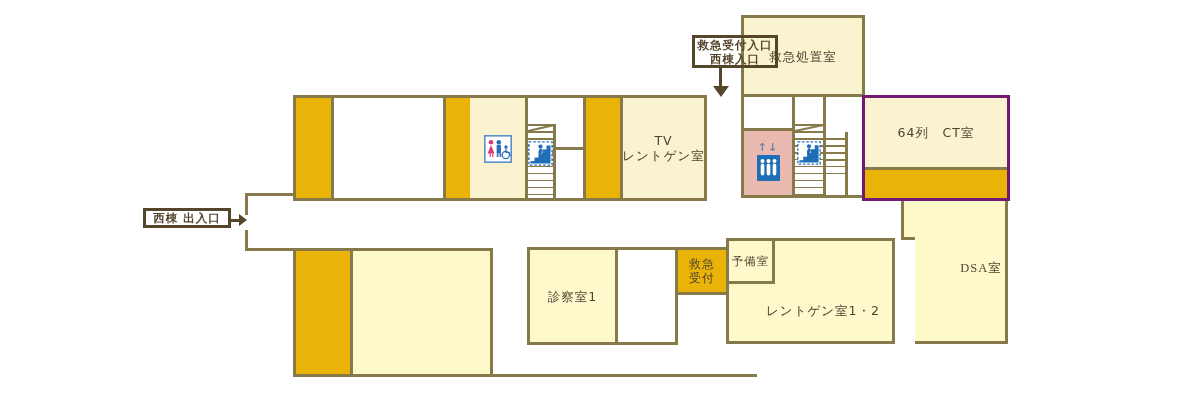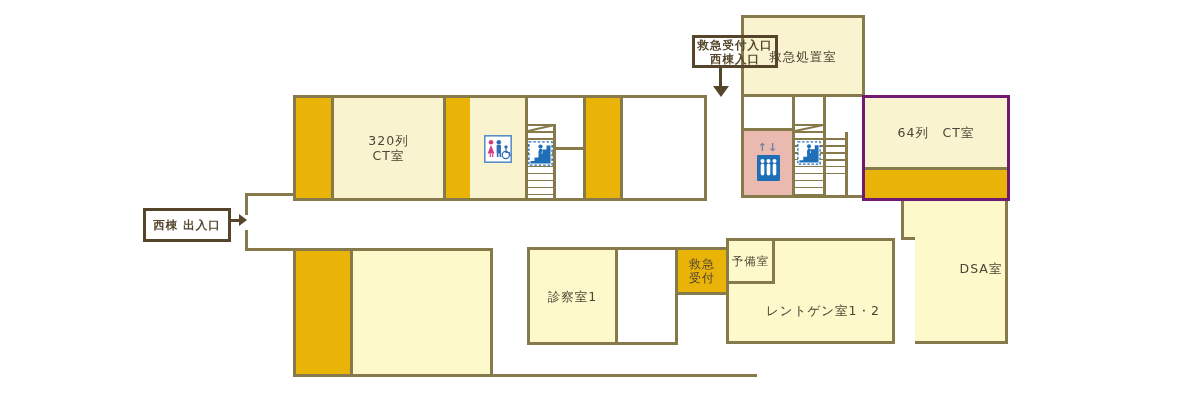--- a/index.html
+++ b/index.html
@@ -18,24 +18,20 @@
   .elev-arrows{color:#6b84a0;font-size:11px;letter-spacing:1px;font-weight:bold;text-align:center;}
 </style>
 </head>
 <body>
 
 <div class="plan">
 
   <div class="abs" style="left:293px;top:95px;width:263px;height:106px;border:3px solid #86794a;border-right:none;">
     <div class="abs grey" style="left:0;top:0;width:35px;height:100px;"></div>
     <div class="abs wall" style="left:35px;top:0;width:3px;height:100px;"></div>
-    <div class="abs cream lbl-wrap" style="left:38px;top:0;width:109px;height:100px;">
-      <span class="room-label">320列</span>
-      <span class="room-label">CT室</span>
-    </div>
     <div class="abs wall" style="left:147px;top:0;width:3px;height:100px;"></div>
     <div class="abs grey" style="left:150px;top:0;width:24px;height:100px;"></div>
     <div class="abs cream" style="left:174px;top:0;width:55px;height:100px;"></div>
 
     <svg class="abs" style="left:188px;top:37px;" width="28" height="28" viewBox="0 0 28 28">
       <rect x="0.8" y="0.8" width="26.4" height="26.4" fill="#ffffff" stroke="#5b8fc9" stroke-width="1.6"></rect>
       <circle cx="7" cy="7.2" r="2.3" fill="#d93680"></circle>
       <path d="M7 10 L3.6 18.6 L10.4 18.6 Z" fill="#d93680"></path>
       <rect x="5.7" y="18.6" width="1.2" height="3.4" fill="#d93680"></rect>
       <rect x="8.1" y="18.6" width="1.2" height="3.4" fill="#d93680"></rect>
@@ -59,20 +55,24 @@
   </div>
 
   <div class="abs wall" style="left:553px;top:124px;width:3px;height:77px;"></div>
   <div class="abs wall" style="left:556px;top:95px;width:30px;height:3px;"></div>
   <div class="abs wall" style="left:553px;top:147px;width:33px;height:3px;"></div>
   <div class="abs wall" style="left:556px;top:198px;width:30px;height:3px;"></div>
 
   <div class="abs" style="left:583px;top:95px;width:124px;height:106px;border:3px solid #86794a;">
     <div class="abs grey" style="left:0;top:0;width:34px;height:100px;"></div>
     <div class="abs wall" style="left:34px;top:0;width:3px;height:100px;"></div>
+    <div class="abs cream lbl-wrap" style="left:37px;top:0;width:81px;height:100px;">
+      <span class="room-label">TV</span>
+      <span class="room-label">レントゲン室</span>
+    </div>
   </div>
 
   <div class="abs cream lbl-wrap" style="left:741px;top:15px;width:124px;height:82px;border:3px solid #86794a;">
     <span class="room-label">救急処置室</span>
   </div>
 
   <div class="abs wall" style="left:741px;top:97px;width:3px;height:101px;"></div>
   <div class="abs pink" style="left:744px;top:128px;width:48px;height:68px;border-top:3px solid #86794a;">
     <div class="abs elev-arrows" style="left:0;top:10px;width:48px;">↑↓</div>
     <svg class="abs" style="left:13px;top:24px;" width="23" height="26" viewBox="0 0 23 26">
@@ -103,21 +103,21 @@
     <div class="abs cream lbl-wrap" style="left:0;top:0;width:142px;height:69px;">
       <span class="room-label">64列　CT室</span>
     </div>
     <div class="abs wall" style="left:0;top:69px;width:142px;height:3px;"></div>
     <div class="abs grey" style="left:0;top:72px;width:142px;height:28px;"></div>
   </div>
 
   <div class="abs cream2" style="left:901px;top:201px;width:107px;height:39px;border-left:3px solid #86794a;border-right:3px solid #86794a;"></div>
   <div class="abs wall" style="left:901px;top:237px;width:14px;height:3px;"></div>
   <div class="abs cream2" style="left:915px;top:240px;width:93px;height:104px;border-right:3px solid #86794a;border-bottom:3px solid #86794a;"></div>
-  <div class="abs room-label" style="left:931px;top:261px;width:100px;">DSA室</div>
+  <div class="abs room-label" style="left:931px;top:261px;width:100px;font-family:Liberation Serif, serif;">DSA室</div>
 
   <div class="abs cream2" style="left:726px;top:238px;width:169px;height:106px;border:3px solid #86794a;">
     <div class="abs wall" style="left:43px;top:0;width:3px;height:43px;"></div>
     <div class="abs wall" style="left:0;top:40px;width:46px;height:3px;"></div>
     <div class="abs room-label" style="left:0;top:13px;width:43px;font-size:11.5px;">予備室</div>
     <div class="abs room-label" style="left:34px;top:62px;width:120px;">レントゲン室1・2</div>
   </div>
 
   <div class="abs" style="left:527px;top:247px;width:151px;height:98px;border:3px solid #86794a;">
     <div class="abs cream2 lbl-wrap" style="left:0;top:0;width:85px;height:92px;">
@@ -137,21 +137,21 @@
     <div class="abs cream2" style="left:57px;top:0;width:137px;height:123px;"></div>
   </div>
 
   <div class="abs wall" style="left:293px;top:374px;width:464px;height:3px;"></div>
 
   <div class="abs wall" style="left:245px;top:193px;width:51px;height:3px;"></div>
   <div class="abs wall" style="left:245px;top:193px;width:3px;height:22px;"></div>
   <div class="abs wall" style="left:245px;top:230px;width:3px;height:21px;"></div>
   <div class="abs wall" style="left:245px;top:248px;width:51px;height:3px;"></div>
 
-  <div class="abs entry-box" style="left:143px;top:208px;width:88px;height:34px;">
+  <div class="abs entry-box" style="left:143px;top:208px;width:88px;height:20px;">
     <span>西棟 出入口</span>
   </div>
   <div class="abs" style="left:231px;top:219px;width:8px;height:3px;background:#54452b;"></div>
   <div class="abs" style="left:239px;top:214px;width:0;height:0;border-left:8px solid #54452b;border-top:6px solid transparent;border-bottom:6px solid transparent;"></div>
 
   <div class="abs entry-box" style="left:645px;top:35px;width:86px;height:33px;margin-left:47px;">
     <span>救急受付入口</span>
     <span>西棟入口</span>
   </div>
   <div class="abs" style="left:719px;top:68px;width:3px;height:18px;background:#54452b;"></div>

